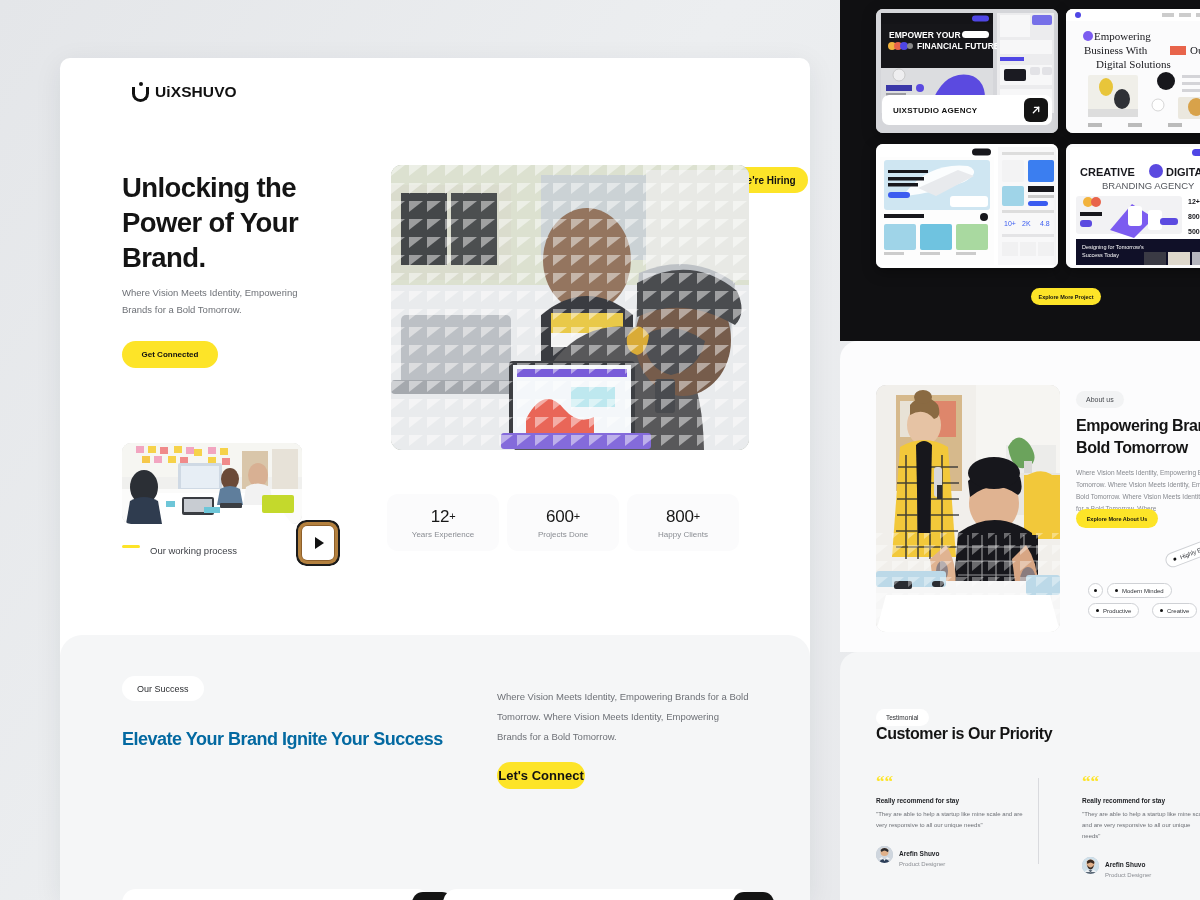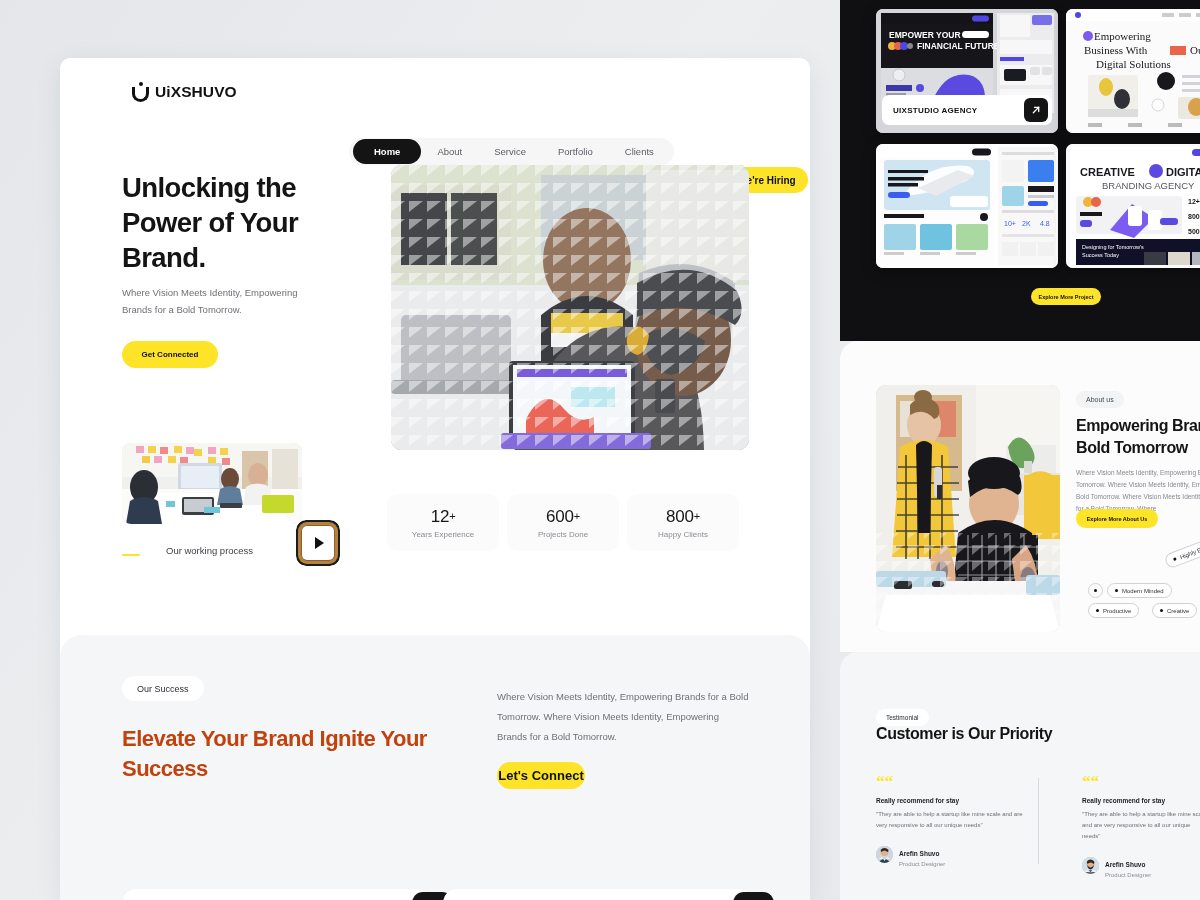--- a/index.html
+++ b/index.html
@@ -66,41 +66,41 @@
   .stats { position: absolute; left: 327px; top: 436px; display: flex; gap: 8px; }
   .stat { width: 112px; height: 57px; background: #fbfbfc; border-radius: 11px;
           display: flex; flex-direction: column; align-items: center; justify-content: center; }
   .stat-num { font-size: 17px; font-weight: 400; color: #171717; letter-spacing: -.2px; }
   .stat-num sup { font-size: 11px; vertical-align: 2px; }
   .stat-lbl { font-size: 8px; color: #8a8d93; margin-top: 3px; }
 
   
   .wp-photo { position: absolute; left: 62px; top: 385px; width: 180px; height: 81px;
               border-radius: 9px; overflow: hidden; background: #ccc; }
-  .wp-row { position: absolute; left: 62px; top: 487px; display: flex; align-items: flex-end; gap: 26px; }
+  .wp-row { position: absolute; left: 62px; top: 487px; display: flex; align-items: flex-start; gap: 10px; }
   .wp-dash { width: 18px; height: 2.5px; background: #fde428; border-radius: 2px; }
   .wp-label { font-size: 9.5px; color: #3c3f45; }
   .play-card { position: absolute; left: 236px; top: 462px; width: 44px; height: 46px;
                border-radius: 10px; overflow: hidden; }
   .play-inner { position: absolute; left: 6px; top: 6px; width: 32px; height: 34px;
                 background: #fff; border-radius: 5px; display: flex;
                 align-items: center; justify-content: center; }
   .play-tri { width: 0; height: 0; border-left: 9px solid #111;
               border-top: 6px solid transparent; border-bottom: 6px solid transparent;
               margin-left: 2px; }
 
   
   .services { position: absolute; left: 0; top: 577px; width: 750px; height: 265px;
               background: #f5f6f7; border-radius: 22px 22px 0 0; }
   .svc-pill { position: absolute; left: 62px; top: 41px; height: 25px; padding: 0 15px;
               background: #fff; border-radius: 13px; display: flex; align-items: center;
               font-size: 9px; color: #2b2d31; }
   .svc-title { position: absolute; left: 62px; top: 89px; width: 330px;
-               font-size: 22px; line-height: 30px; font-weight: 700;
-               letter-spacing: -.5px; color: #c2410c; }
+               font-size: 18px; line-height: 30px; font-weight: 700;
+               letter-spacing: -.5px; color: #0369a1; }
   .svc-body { position: absolute; left: 437px; top: 52px; width: 252px;
               font-size: 9.5px; line-height: 20px; color: #6d7076; }
   .svc-cta { position: absolute; left: 437px; top: 127px; width: 88px; height: 27px;
              background: #fde428; border-radius: 14px; display: flex;
              align-items: center; justify-content: center;
              font-size: 13px; font-weight: 700; color: #111; }
 
   .svc-cards { position: absolute; left: 62px; top: 254px; display: flex; gap: 12px; }
   .svc-card { position: relative; width: 309px; height: 80px; background: #fff;
               border-radius: 14px; }
@@ -190,27 +190,20 @@
 
     <div class="hdr">
       <div class="logo">
         <span class="logo-mark">
           <span class="u"></span>
             <span class="dot"></span>
         </span>
         <span class="logo-text">UiXSHUVO</span>
       </div>
 
-      <div class="nav">
-        <div class="nav-item active">Home</div>
-        <div class="nav-item">About</div>
-        <div class="nav-item">Service</div>
-        <div class="nav-item">Portfolio</div>
-        <div class="nav-item">Clients</div>
-      </div>
 
       <div class="hiring-btn">We're Hiring</div>
     </div>
 
     <div class="hero-title">Unlocking the Power of Your Brand.</div>
     <div class="hero-sub">Where Vision Meets Identity, Empowering Brands for a Bold Tomorrow.</div>
     <div class="hero-cta">Get Connected</div>
 
     <div class="hero-photo">
       <svg class="ph" viewBox="0 0 358 285" preserveAspectRatio="none">

